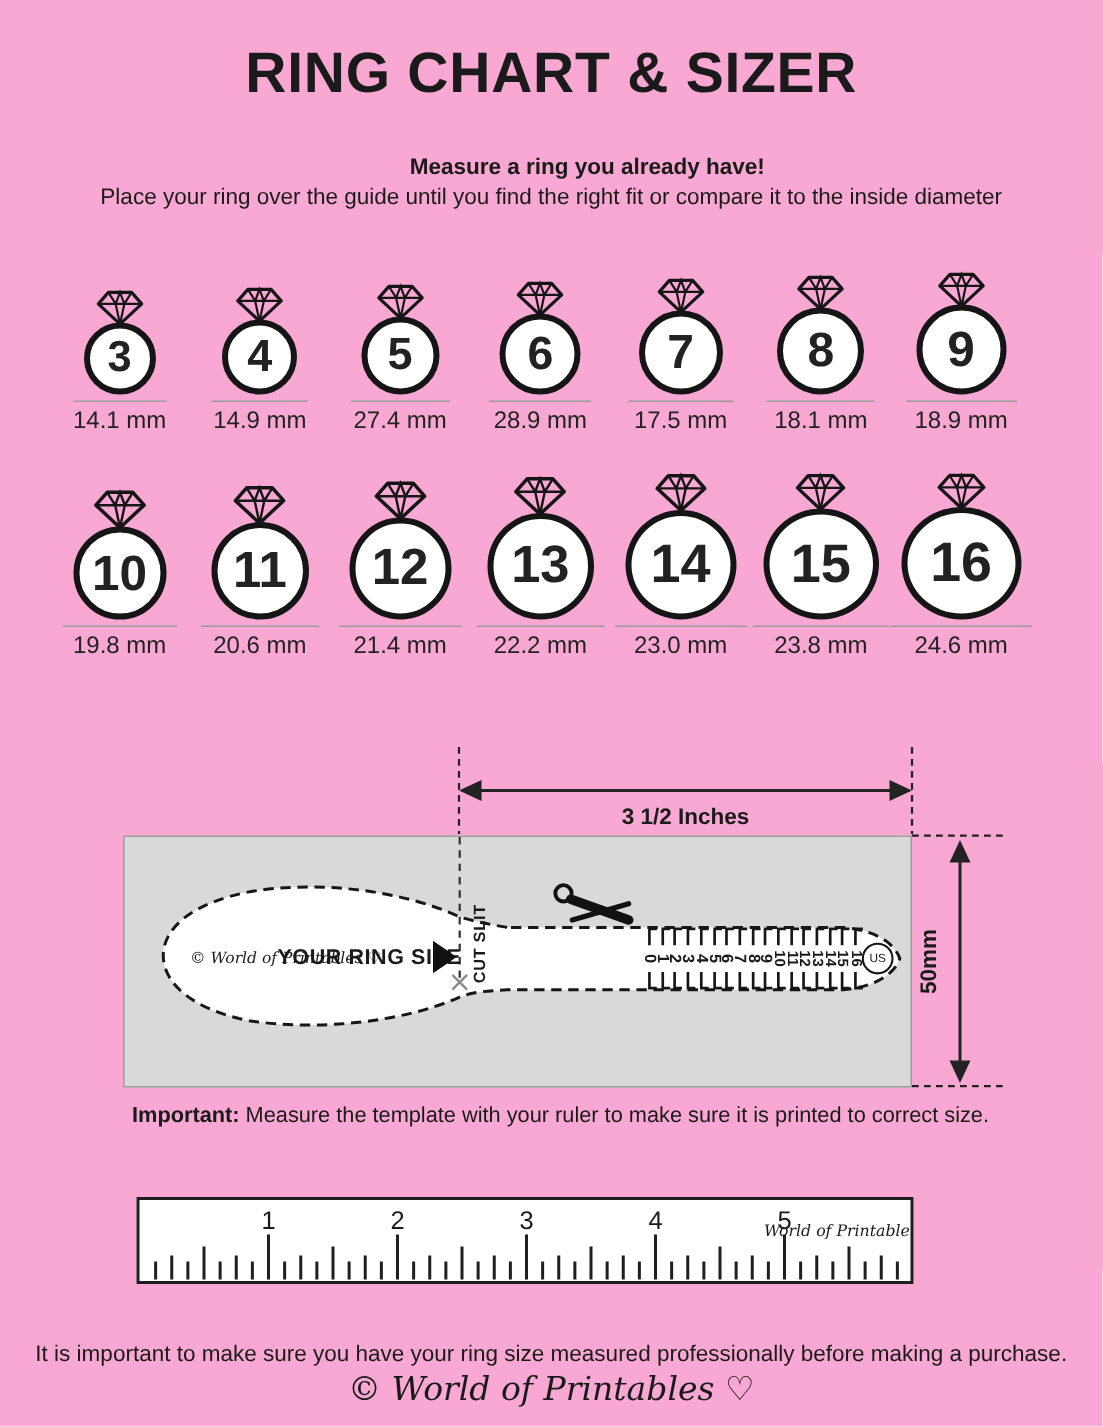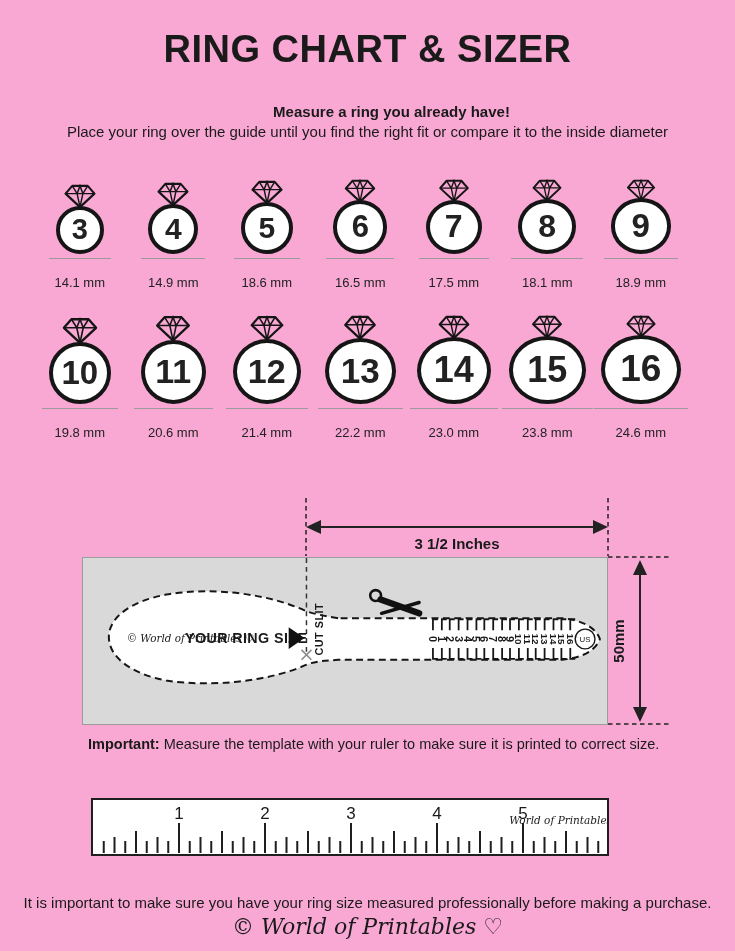--- a/index.html
+++ b/index.html
@@ -11,21 +11,21 @@
   .subtitle{top:103px;font-size:15px;font-weight:700;padding-left:24px;}
   .instruction{top:123px;font-size:15px;}
   .ring-row{display:flex;justify-content:flex-start;padding-left:33px;}
   .row1{top:178px;height:112px;}
   .row2{top:314px;height:126px;}
   .ring{width:93.5px;display:flex;flex-direction:column;align-items:center;justify-content:flex-end;}
   .diamond{margin-bottom:-4px;z-index:2;}
   .band{border:4px solid #151515;border-radius:50%;background:#fff;display:flex;
         align-items:center;justify-content:center;font-weight:700;color:#222;box-sizing:border-box;}
   .rule{height:1.5px;background:#9a9a9a;margin-top:4px;}
-  .mm{font-size:13px;color:#222;margin-top:16px;white-space:nowrap;}
+  .mm{font-size:16px;color:#222;margin-top:4px;white-space:nowrap;}
   .sizer-section{top:490px;left:0;width:735px;height:250px;}
   .gray-box{left:82px;top:67px;width:526px;height:168px;background:#d9d9d9;border:1px solid #9c9c9c;box-sizing:border-box;}
   .important-line{top:736px;left:88px;font-size:14.5px;}
   .ruler-box{top:798px;left:91px;width:518px;height:58px;border:2px solid #1f1f1f;box-sizing:border-box;background:#fff;}
   .footer-bold{top:875px;font-size:15px;font-weight:700;}
   .footer-text{top:894px;font-size:15px;}
   .footer-logo{top:914px;font-size:22px;font-style:italic;font-family:"DejaVu Serif",serif;}
   svg{display:block;}
   text{font-family:"Liberation Sans",sans-serif;fill:#1a1a1a;}
   .script-text{font-family:"DejaVu Serif",serif;font-style:italic;}
@@ -64,32 +64,32 @@
     </div>
     <div class="ring">
       <svg class="diamond" width="36" height="27" viewBox="0 0 36 28">
           <path d="M10 3 H26 L33 11 L18 25 L3 11 Z" fill="none" stroke="#151515" stroke-width="2.2" stroke-linejoin="round"></path>
           <path d="M3 11 H33 M10 3 L15 11 L18 3 L21 11 L26 3 M15 11 L18 25 M21 11 L18 25" fill="none" stroke="#151515" stroke-width="1.5"></path>
         </svg>
       <div class="band" style="width:52px;height:52px;font-size:30px">
           <span>5</span>
         </div>
       <div class="rule" style="width:66px"></div>
-      <div class="mm">18.6 mm</div>
+      <div class="mm">27.4 mm</div>
     </div>
     <div class="ring">
       <svg class="diamond" width="36" height="27" viewBox="0 0 36 28">
           <path d="M10 3 H26 L33 11 L18 25 L3 11 Z" fill="none" stroke="#151515" stroke-width="2.2" stroke-linejoin="round"></path>
           <path d="M3 11 H33 M10 3 L15 11 L18 3 L21 11 L26 3 M15 11 L18 25 M21 11 L18 25" fill="none" stroke="#151515" stroke-width="1.5"></path>
         </svg>
       <div class="band" style="width:54px;height:54px;font-size:31px">
           <span>6</span>
         </div>
       <div class="rule" style="width:68px"></div>
-      <div class="mm">16.5 mm</div>
+      <div class="mm">28.9 mm</div>
     </div>
     <div class="ring">
       <svg class="diamond" width="36" height="27" viewBox="0 0 36 28">
           <path d="M10 3 H26 L33 11 L18 25 L3 11 Z" fill="none" stroke="#151515" stroke-width="2.2" stroke-linejoin="round"></path>
           <path d="M3 11 H33 M10 3 L15 11 L18 3 L21 11 L26 3 M15 11 L18 25 M21 11 L18 25" fill="none" stroke="#151515" stroke-width="1.5"></path>
         </svg>
       <div class="band" style="width:56px;height:56px;font-size:32px">
           <span>7</span>
         </div>
       <div class="rule" style="width:70px"></div>

